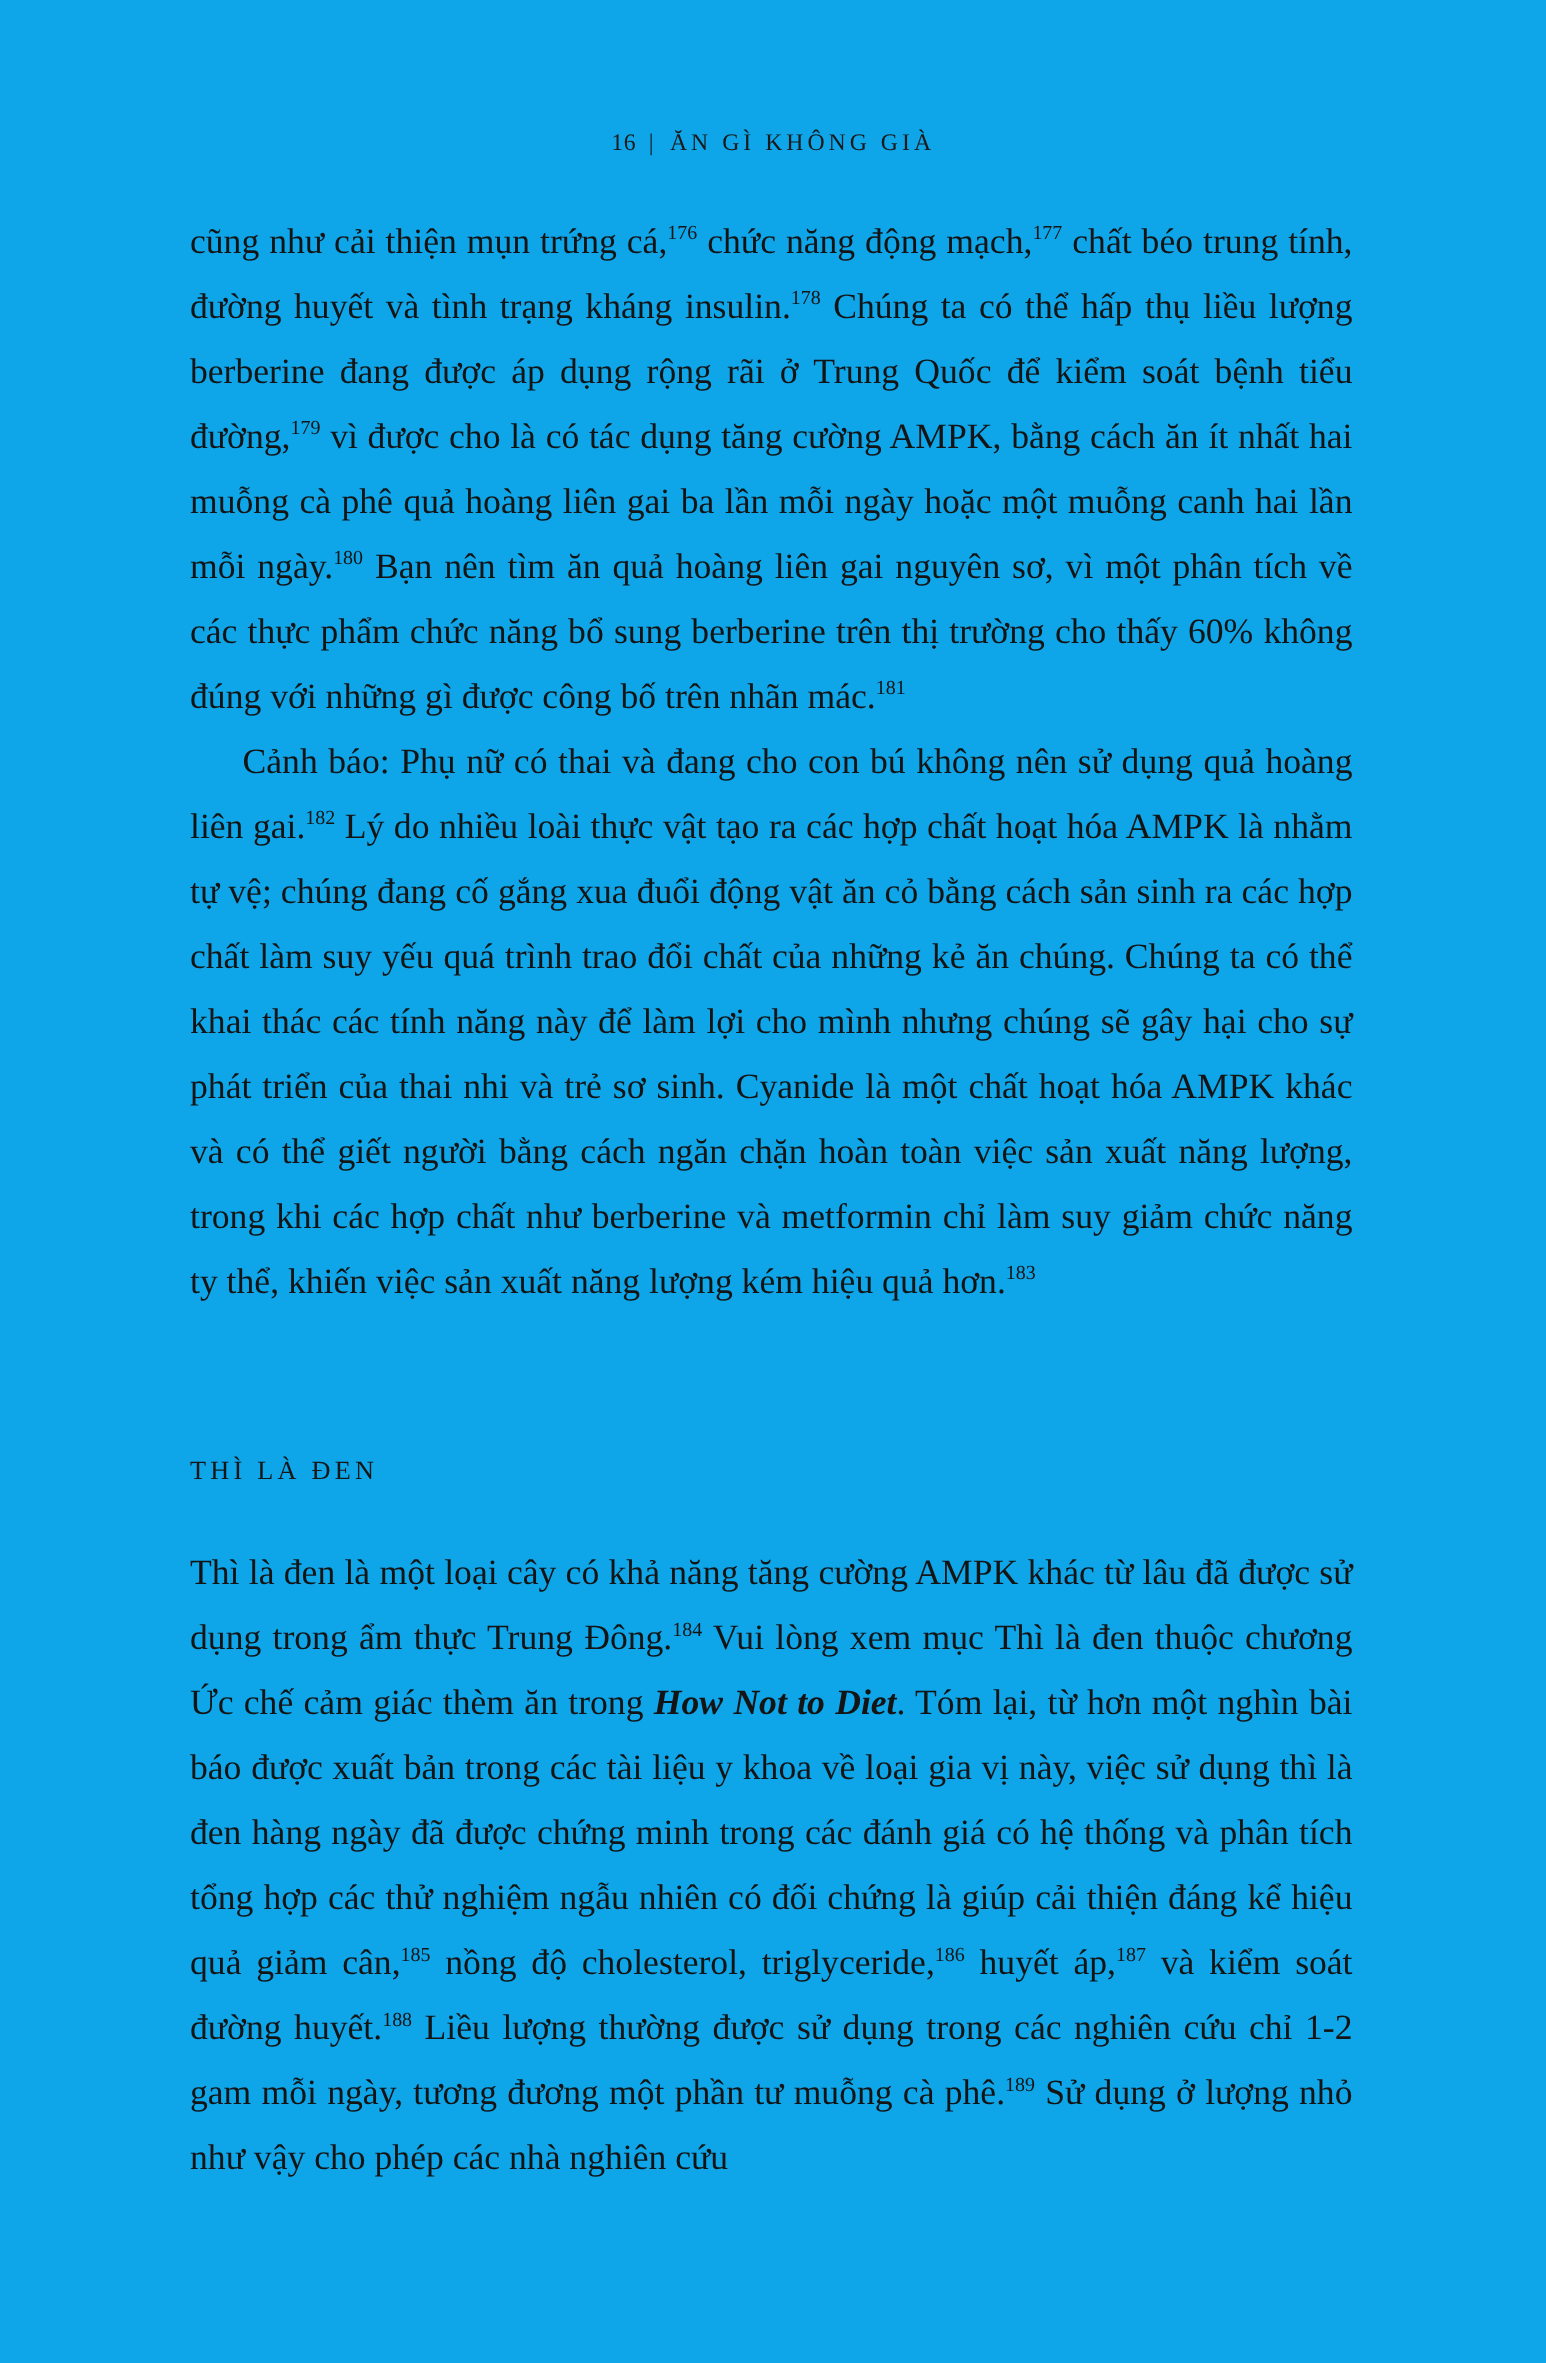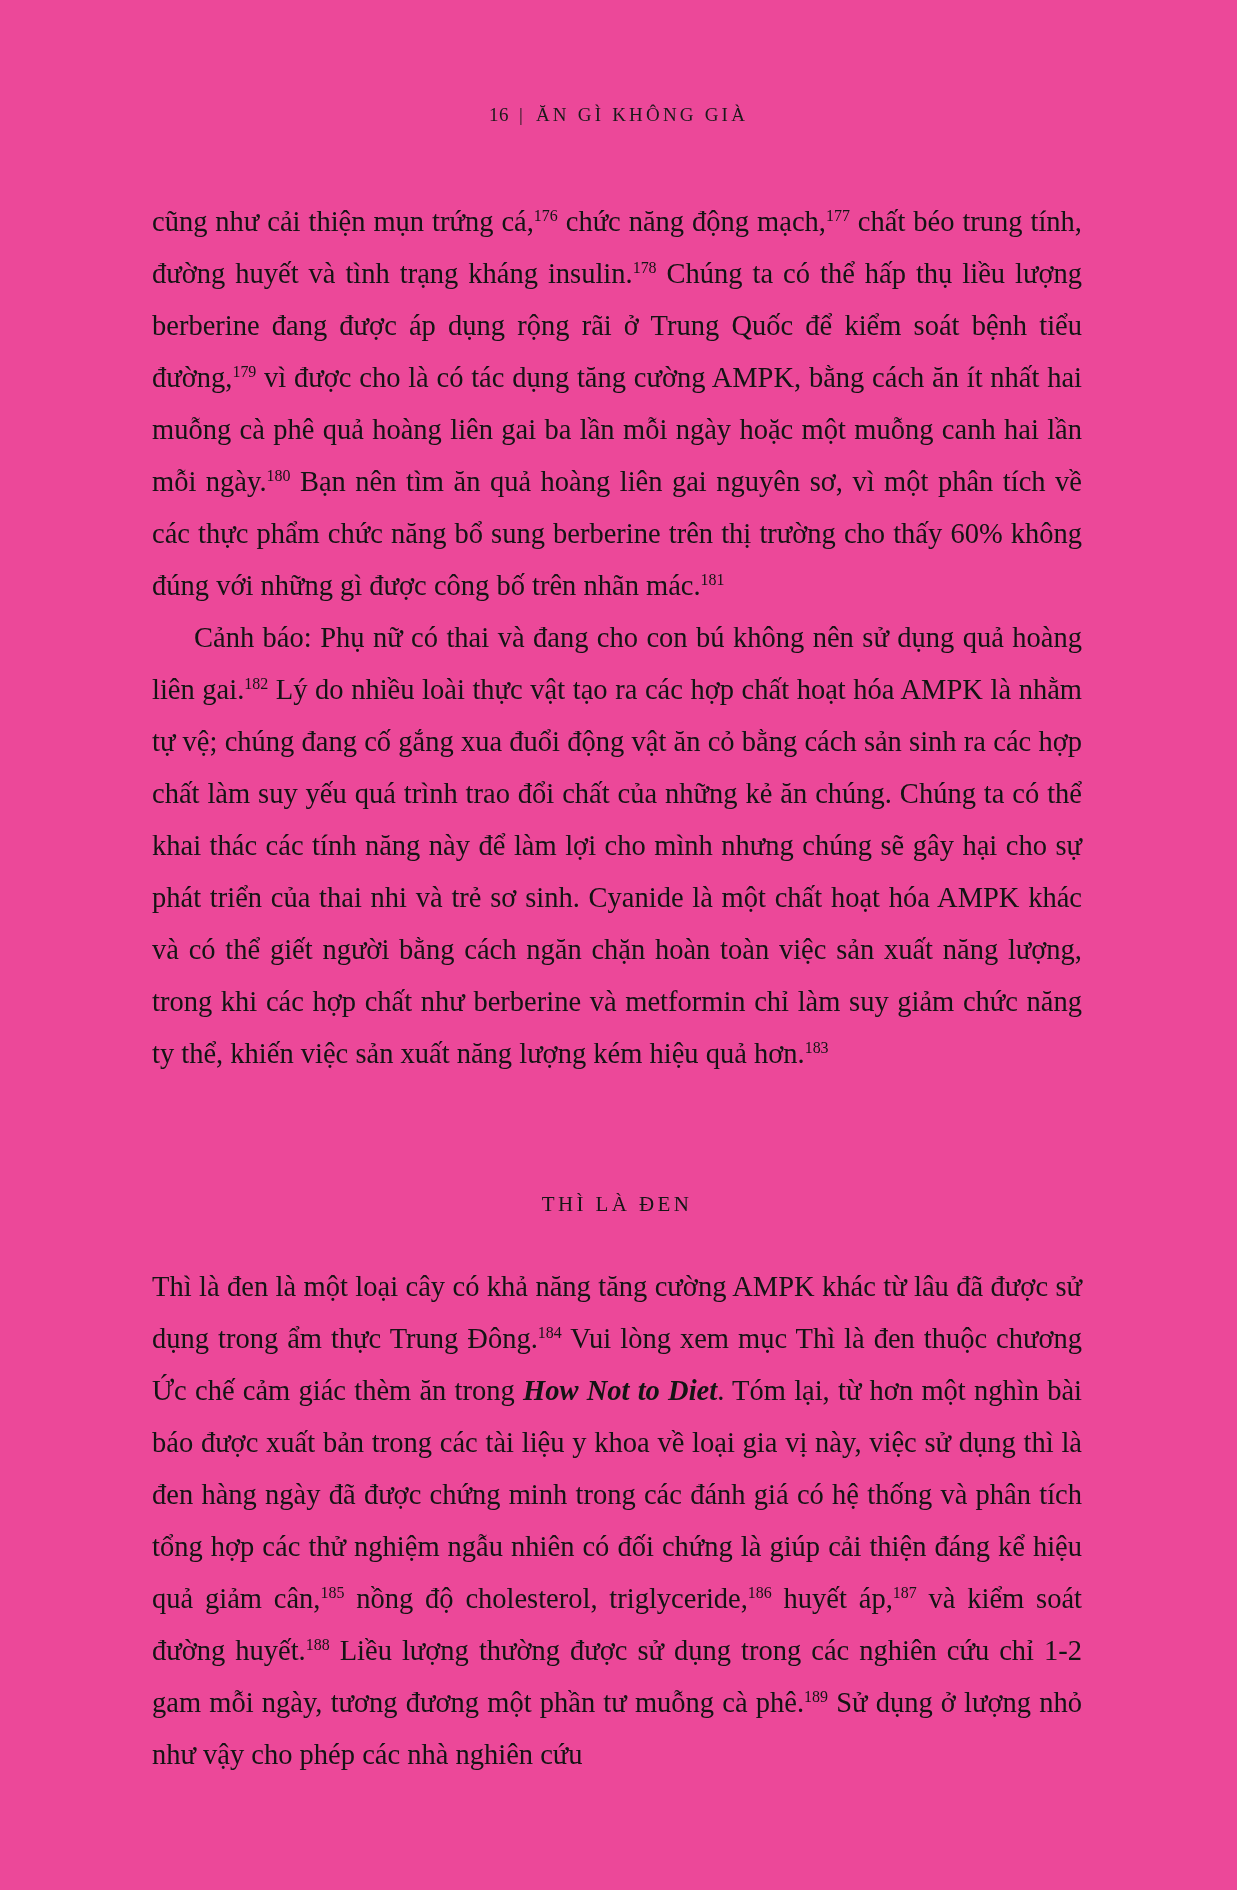--- a/index.html
+++ b/index.html
@@ -5,21 +5,21 @@
   html, body {
     margin: 0;
     padding: 0;
     background: #ffffff;
   }
   .page {
     position: relative;
     width: 1237px;
     height: 1890px;
     margin: 0 auto;
-    background: #ec4899;
+    background: #0ea5e9;
     font-family: "Liberation Serif", serif;
     color: #111111;
     box-sizing: border-box;
   }
   .running-head {
     position: absolute;
     top: 104px;
     left: 0;
     width: 100%;
     text-align: center;
@@ -31,21 +31,21 @@
   .running-head .folio {
     letter-spacing: 0.5px;
     margin-right: 8px;
   }
   .running-head .rule {
     margin: 0 10px 0 2px;
     color: #1a1a1a;
   }
   .body {
     position: absolute;
-    top: 196px;
+    top: 168px;
     left: 152px;
     width: 930px;
   }
   p.para {
     margin: 0;
     font-size: 28.5px;
     line-height: 52px;
     text-align: justify;
     text-justify: inter-word;
     hyphens: none;
@@ -58,21 +58,21 @@
     font-size: 0.56em;
     vertical-align: super;
     line-height: 0;
   }
   em {
     font-style: italic;
     font-weight: bold;
   }
   .section-title {
     margin: 0;
-    text-align: center;
+    text-align: left;
     font-size: 21px;
     letter-spacing: 3.4px;
     font-weight: normal;
     color: #161616;
   }
   .gap-before-title {
     height: 112px;
   }
   .gap-after-title {
     height: 44px;

